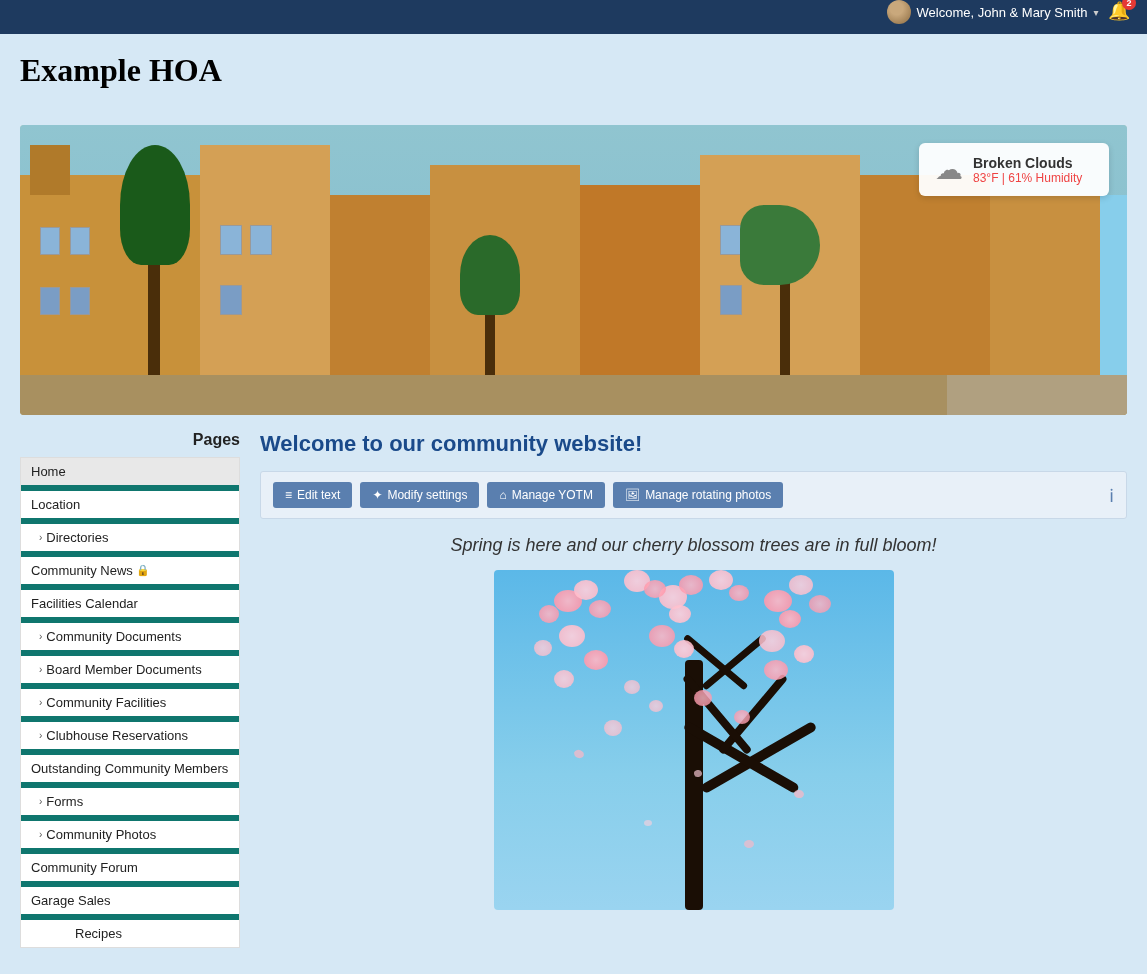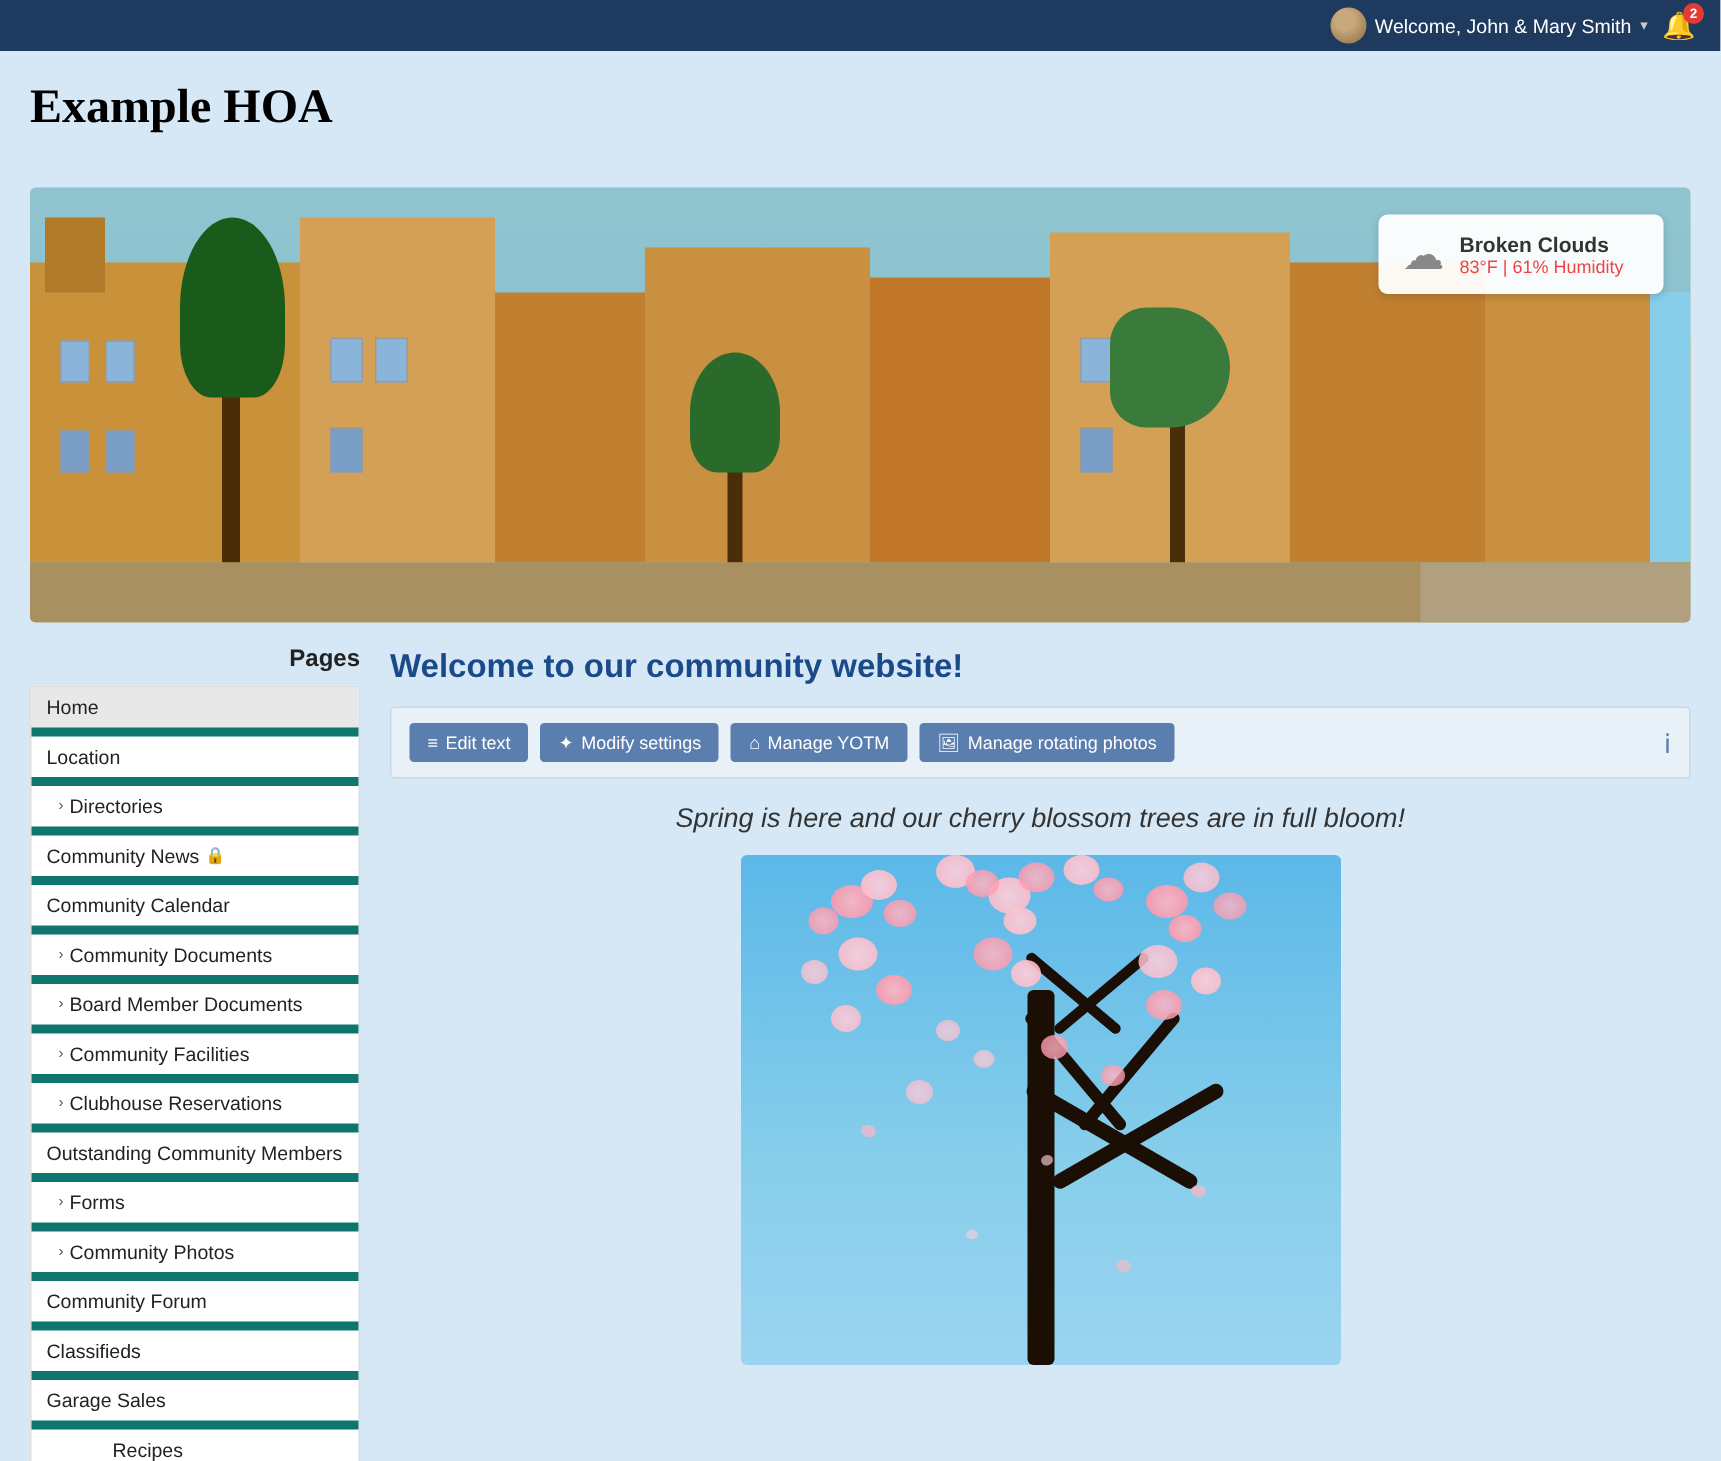--- a/index.html
+++ b/index.html
@@ -3,21 +3,21 @@
   <meta charset="utf-8">
   <style>
     * { box-sizing: border-box; margin: 0; padding: 0; }
     body { font-family: Arial, Helvetica, sans-serif; background: #d6e8f5; font-size: 14px; }
 
     
     #topbar {
       background: #1e3a5f;
       height: 34px;
       display: flex;
-      align-items: center;
+      align-items: flex-start;
       justify-content: flex-end;
       padding: 0 16px;
       gap: 10px;
     }
     #topbar .user-area {
       display: flex;
       align-items: center;
       gap: 6px;
       color: #fff;
       font-size: 13px;
@@ -308,21 +308,21 @@
         <span class="chevron-right">›</span>
         <span>Directories</span>
       </div>
 
       <div class="nav-item">
         <span>Community News</span>
         <span class="lock-icon">🔒</span>
       </div>
 
       <div class="nav-item">
-        <span>Community Calendar</span>
+        <span>Facilities Calendar</span>
       </div>
 
       <div class="nav-item nav-sub">
         <span class="chevron-right">›</span>
         <span>Community Documents</span>
       </div>
 
       <div class="nav-item nav-sub">
         <span class="chevron-right">›</span>
         <span>Board Member Documents</span>
@@ -351,23 +351,20 @@
       <div class="nav-item nav-sub">
         <span class="chevron-right">›</span>
         <span>Community Photos</span>
       </div>
 
 
       <div class="nav-item">
         <span>Community Forum</span>
       </div>
 
-      <div class="nav-item">
-        <span>Classifieds</span>
-      </div>
 
       <div class="nav-item">
         <span>Garage Sales</span>
       </div>
 
       <div class="nav-item">
         <span>Recipes</span>
       </div>
     </nav>
   </div>

